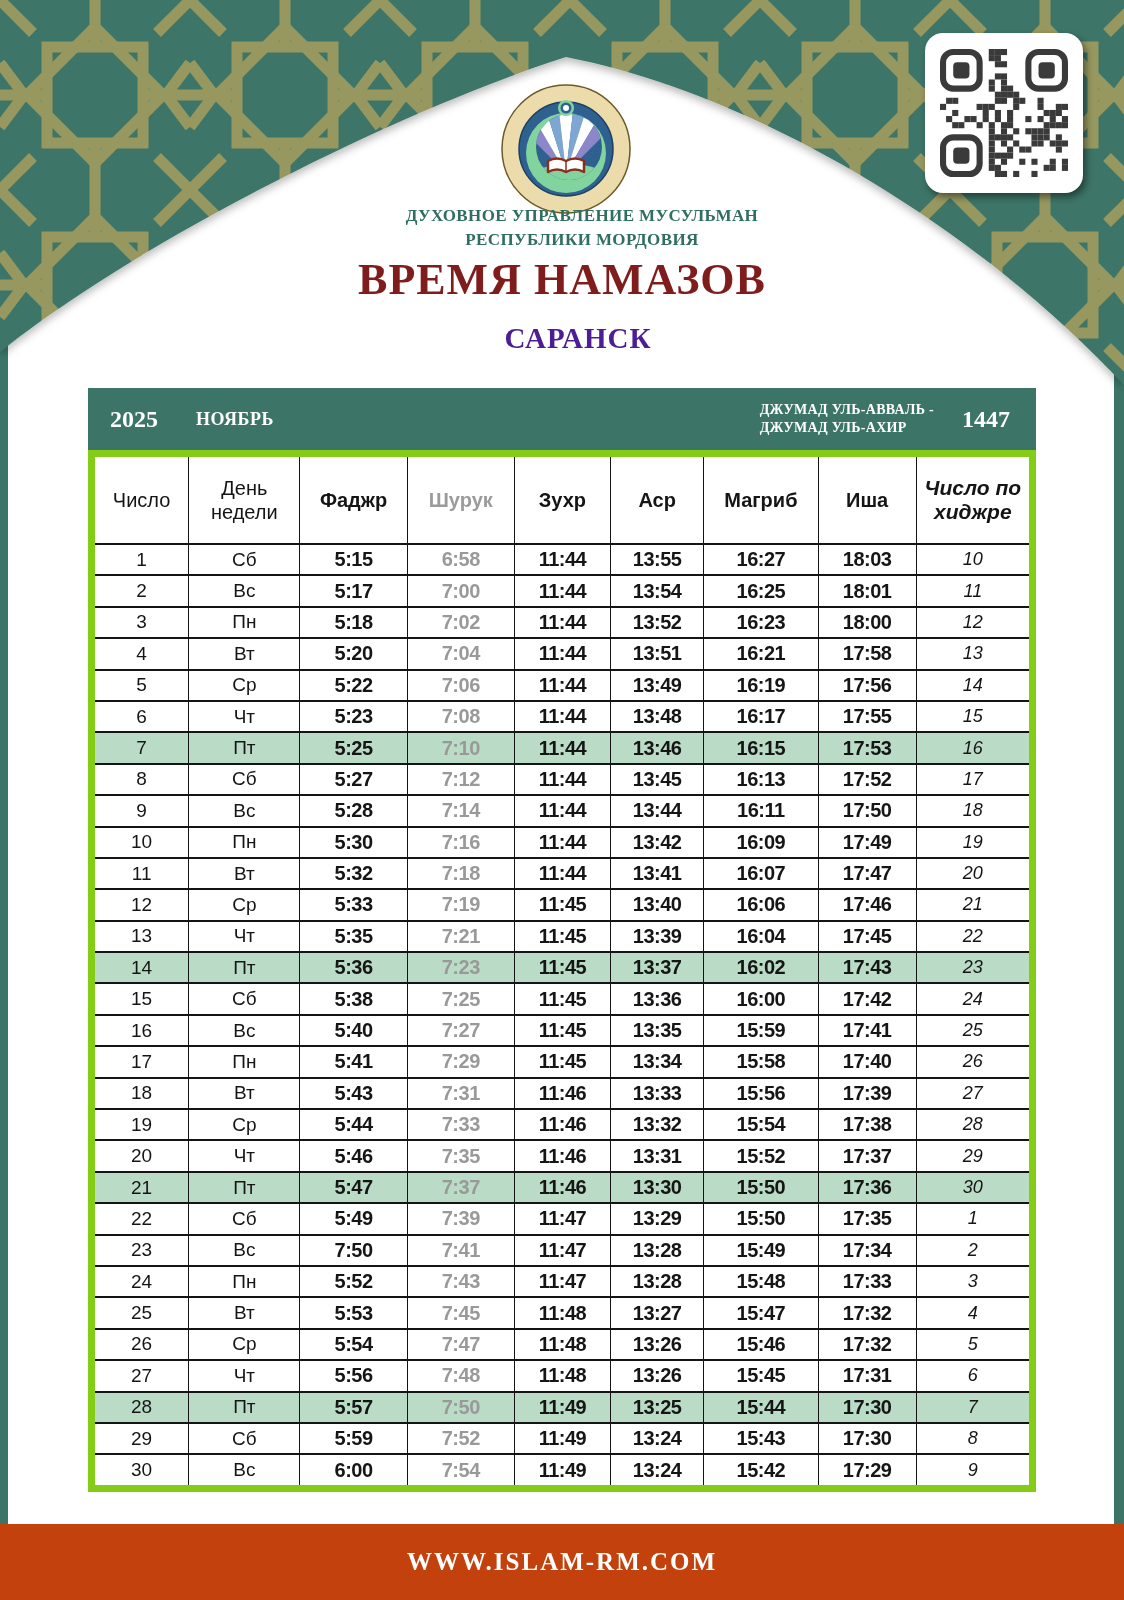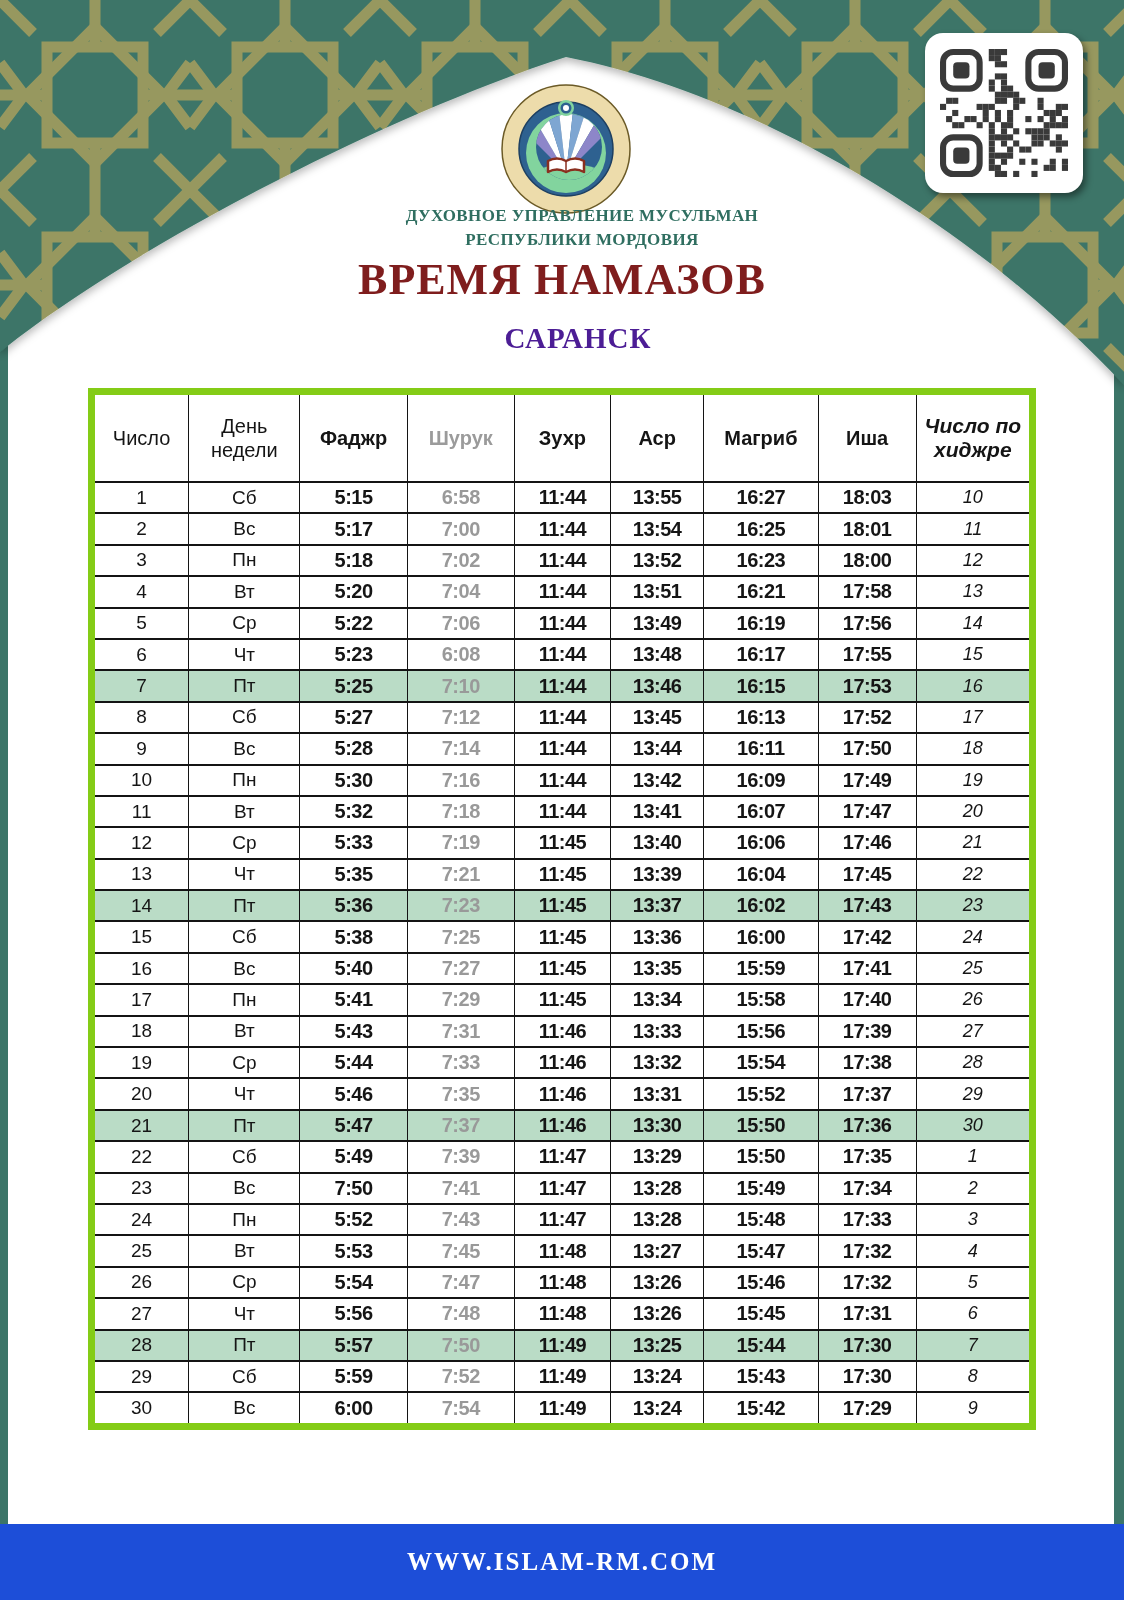--- a/index.html
+++ b/index.html
@@ -60,21 +60,21 @@
   table.pt tbody td{height:29.4px;font-size:19px;border-bottom:2px solid #141414;}
   table.pt tbody td.time{font-weight:bold;font-size:20px;letter-spacing:-.5px;}
   table.pt tbody td.gray{color:#999999;}
   table.pt tbody td.it{font-style:italic;font-size:18px;}
   table.pt tbody tr.fri td{background:#badcc6;}
   
   .c0{width:97px;} .c1{width:111px;} .c2{width:107px;} .c3{width:107px;}
   .c4{width:96px;} .c5{width:93px;} .c6{width:114px;} .c7{width:98px;} .c8{width:116px;}
   
   .footer{
-    position:absolute;left:0;bottom:0;width:1124px;height:76px;background:#1d4ed8;z-index:2;
+    position:absolute;left:0;bottom:0;width:1124px;height:76px;background:#c2410c;z-index:2;
     display:flex;align-items:center;justify-content:center;
     font-family:"Liberation Serif",serif;font-weight:bold;color:#ffffff;
     font-size:25px;letter-spacing:2px;
   }
 </style>
 </head>
 <body>
 
 <div class="sheet">
 
@@ -246,20 +246,30 @@
       <circle cx="66" cy="25" r="3" fill="#ffffff"></circle>
     </g>
   </svg>
 
   <div class="org-line org1">ДУХОВНОЕ УПРАВЛЕНИЕ МУСУЛЬМАН</div>
   <div class="org-line org2">РЕСПУБЛИКИ МОРДОВИЯ</div>
   <div class="main-title">ВРЕМЯ НАМАЗОВ</div>
   <div class="city-title">САРАНСК</div>
 
   <div class="table-wrap">
+    <div class="band">
+      <span class="year">2025</span>
+      <span class="month">НОЯБРЬ</span>
+      <span class="spacer"></span>
+      <span class="hijri-months">
+        <span>ДЖУМАД УЛЬ-АВВАЛЬ -</span><br>
+        <span>ДЖУМАД УЛЬ-АХИР</span>
+      </span>
+      <span class="hijri-year">1447</span>
+    </div>
     <table class="pt">
       <colgroup>
         <col class="c0">
           <col class="c1">
           <col class="c2">
           <col class="c3">
           <col class="c4">
         <col class="c5">
           <col class="c6">
           <col class="c7">
@@ -331,21 +341,21 @@
             <td class="time ">11:44</td>
             <td class="time ">13:49</td>
             <td class="time ">16:19</td>
             <td class="time ">17:56</td>
             <td class="it ">14</td>
           </tr>
           <tr>
             <td class="">6</td>
             <td class="">Чт</td>
             <td class="time ">5:23</td>
-            <td class="time gray ">6:08</td>
+            <td class="time gray ">7:08</td>
             <td class="time ">11:44</td>
             <td class="time ">13:48</td>
             <td class="time ">16:17</td>
             <td class="time ">17:55</td>
             <td class="it ">15</td>
           </tr>
           <tr class="fri">
             <td class="">7</td>
             <td class="">Пт</td>
             <td class="time ">5:25</td>

